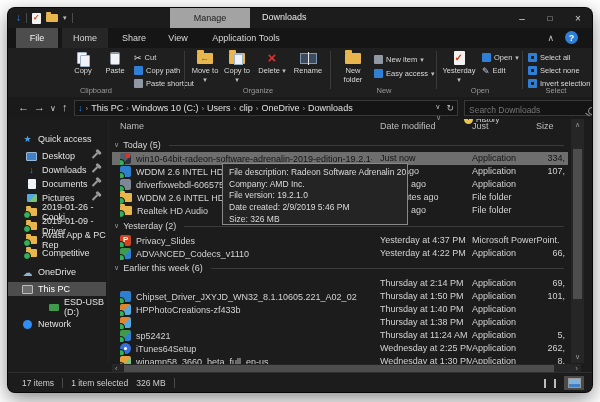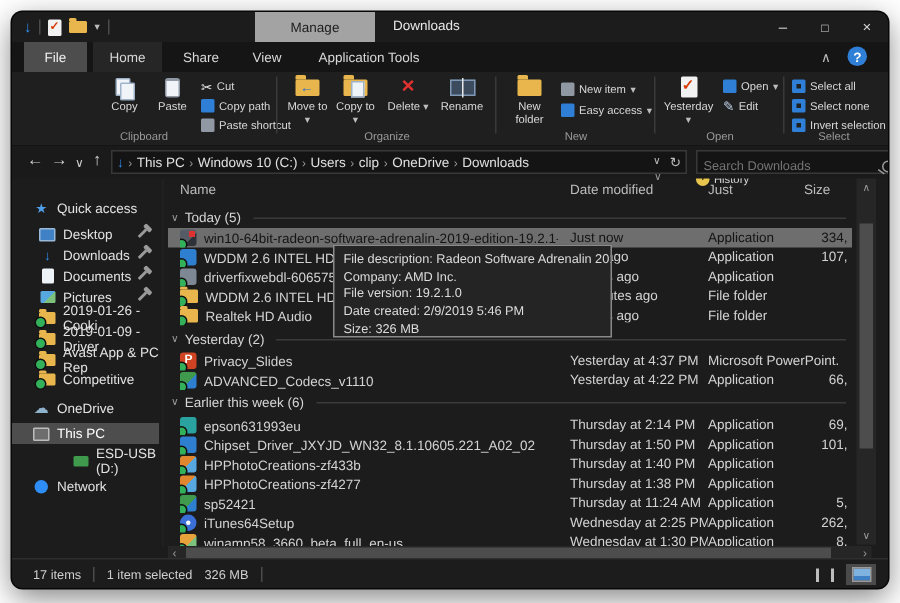--- a/index.html
+++ b/index.html
@@ -484,24 +484,20 @@
       <span class="ct">Application</span>
       <span class="cs">66,</span>
     </div>
 
     <div class="group" style="top:254px;">
       <span class="chev">∨</span>
       <span>Earlier this week (6)</span>
         <span class="gline"></span>
     </div>
     <div class="row" style="top:269px;">
-      <span class="cn">
-          <span class="fic ic-teal sync"></span>
-          <span>epson631993eu</span>
-        </span>
       <span class="cd">Thursday at 2:14 PM</span>
       <span class="ct">Application</span>
       <span class="cs">69,</span>
     </div>
     <div class="row" style="top:282px;">
       <span class="cn">
           <span class="fic ic-blue sync"></span>
           <span>Chipset_Driver_JXYJD_WN32_8.1.10605.221_A02_02</span>
         </span>
       <span class="cd">Thursday at 1:50 PM</span>
@@ -513,21 +509,20 @@
           <span class="fic ic-photo sync"></span>
           <span>HPPhotoCreations-zf433b</span>
         </span>
       <span class="cd">Thursday at 1:40 PM</span>
       <span class="ct">Application</span>
       <span class="cs"></span>
     </div>
     <div class="row" style="top:308px;">
       <span class="cn">
           <span class="fic ic-photo sync"></span>
-          <span>HPPhotoCreations-zf4277</span>
         </span>
       <span class="cd">Thursday at 1:38 PM</span>
       <span class="ct">Application</span>
       <span class="cs"></span>
     </div>
     <div class="row" style="top:321px;">
       <span class="cn">
           <span class="fic ic-green sync"></span>
           <span>sp52421</span>
         </span>

